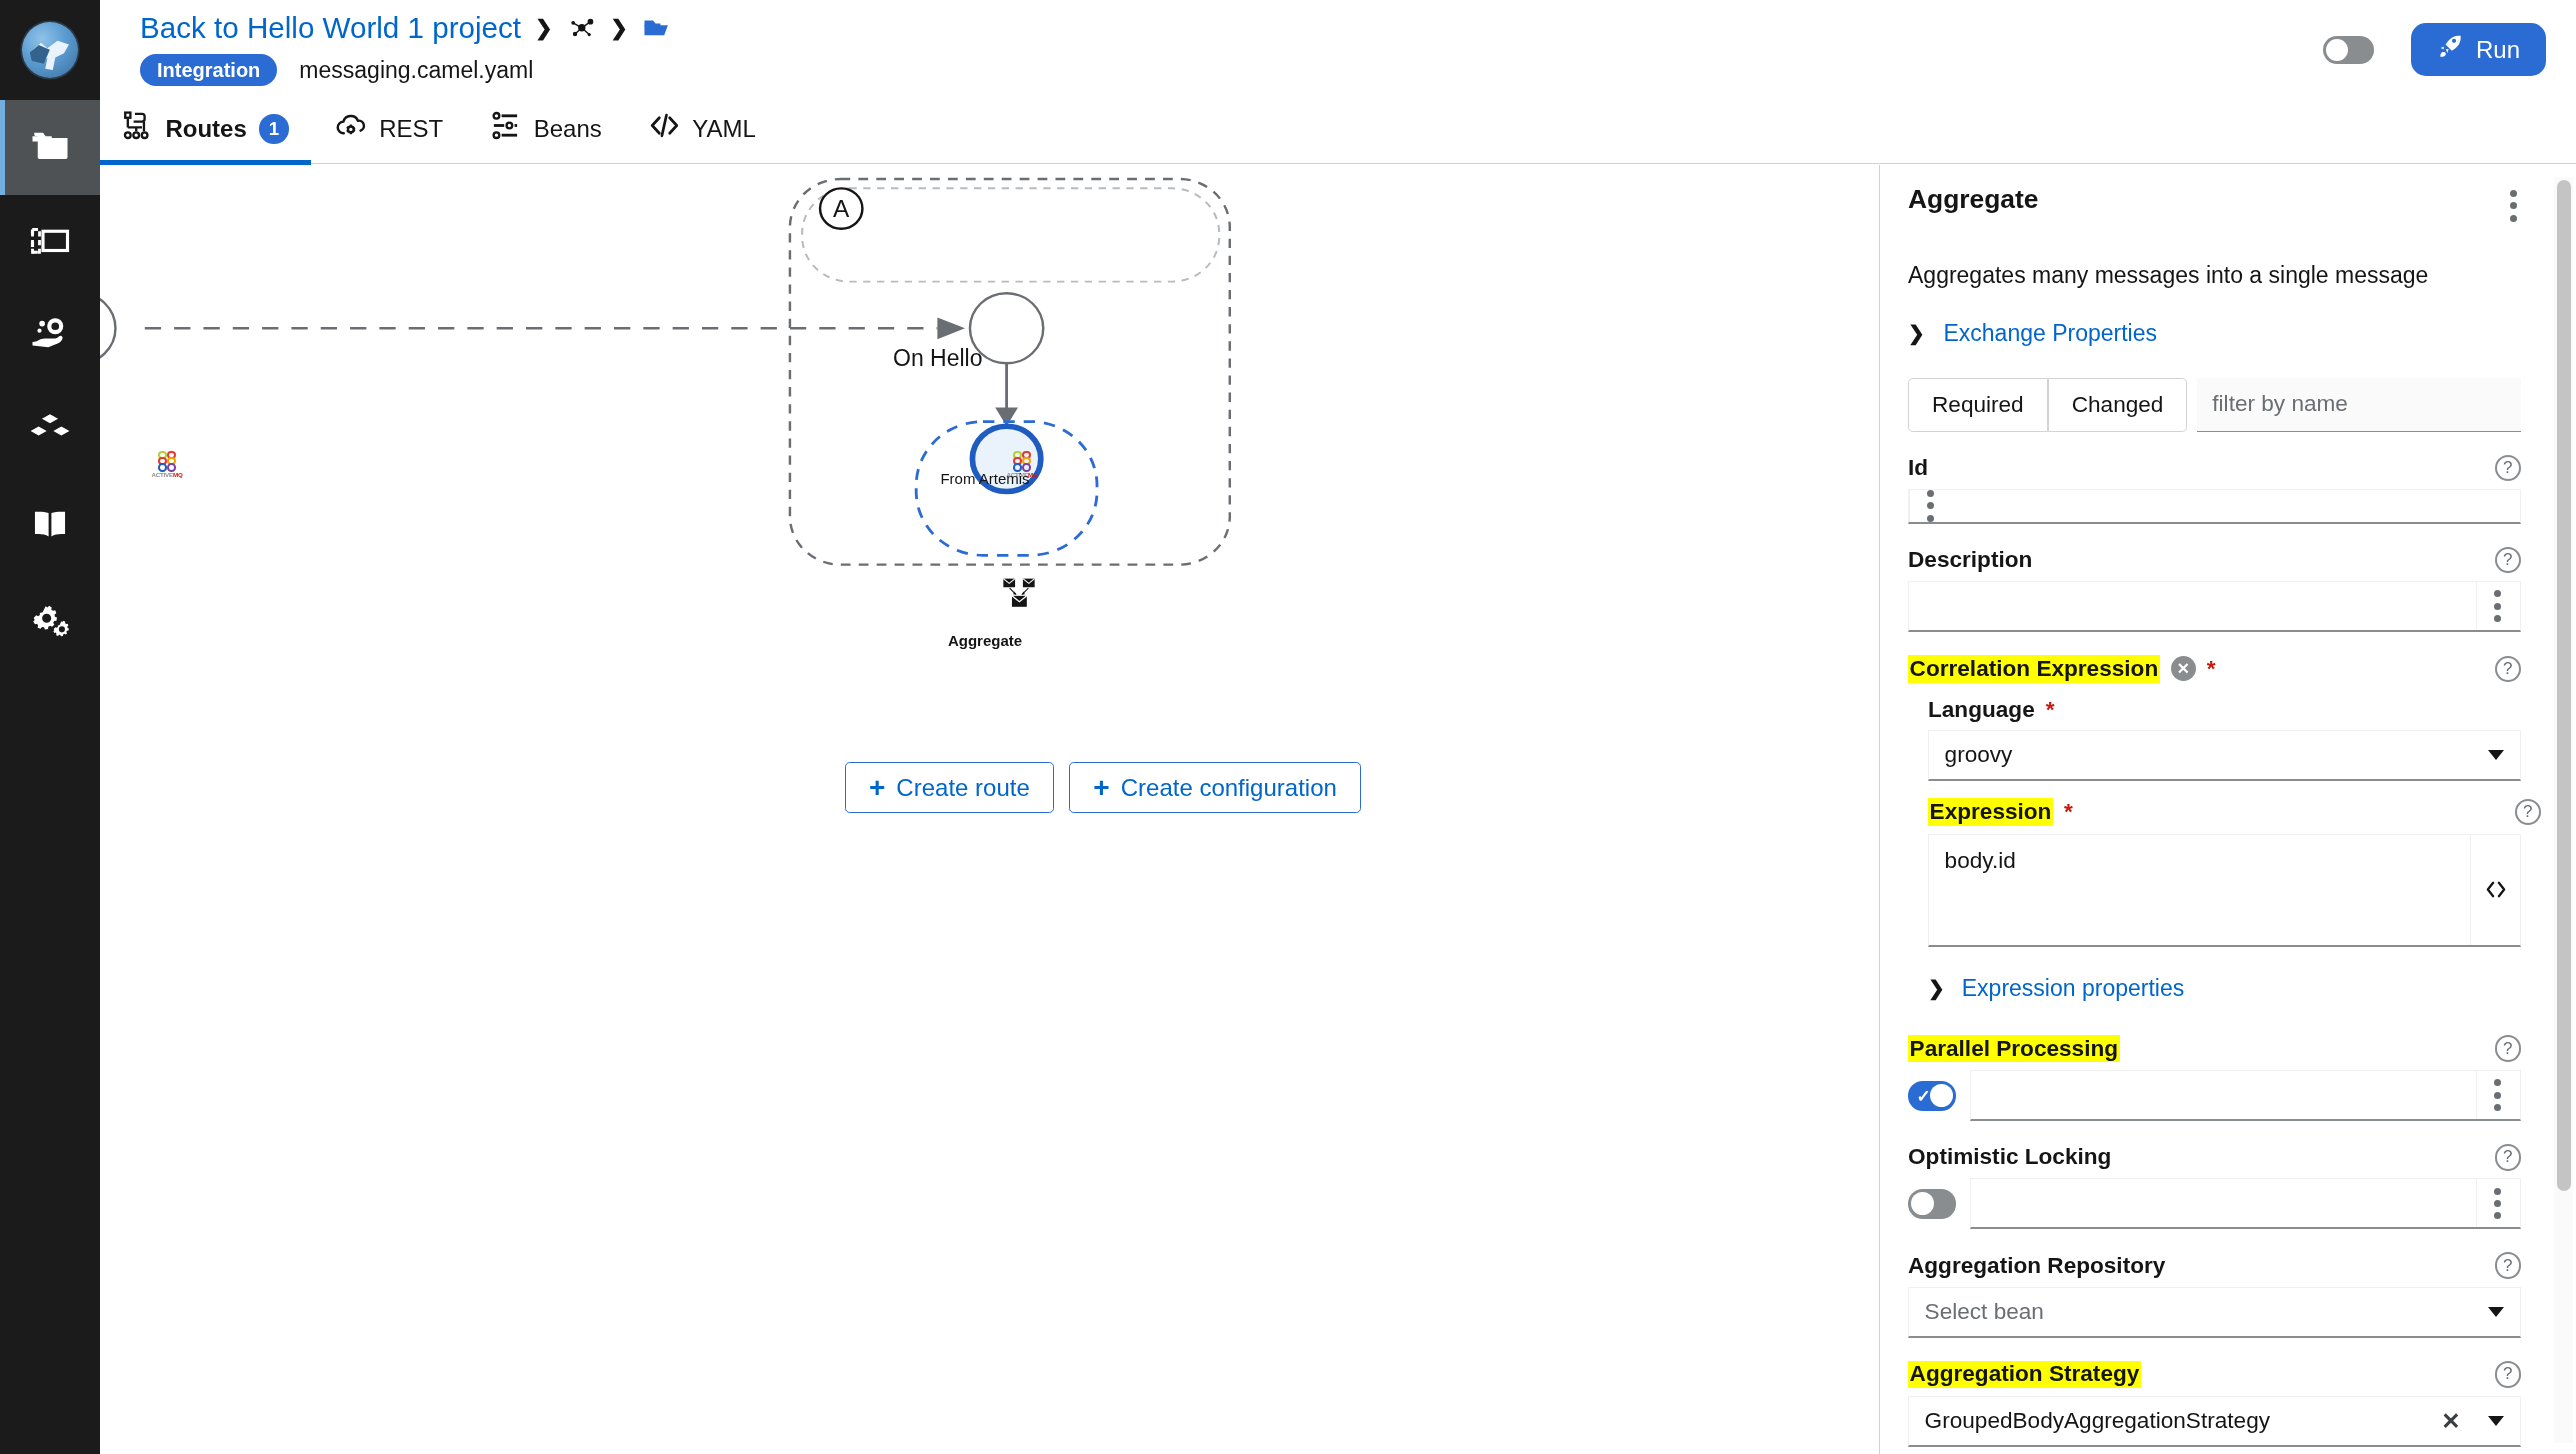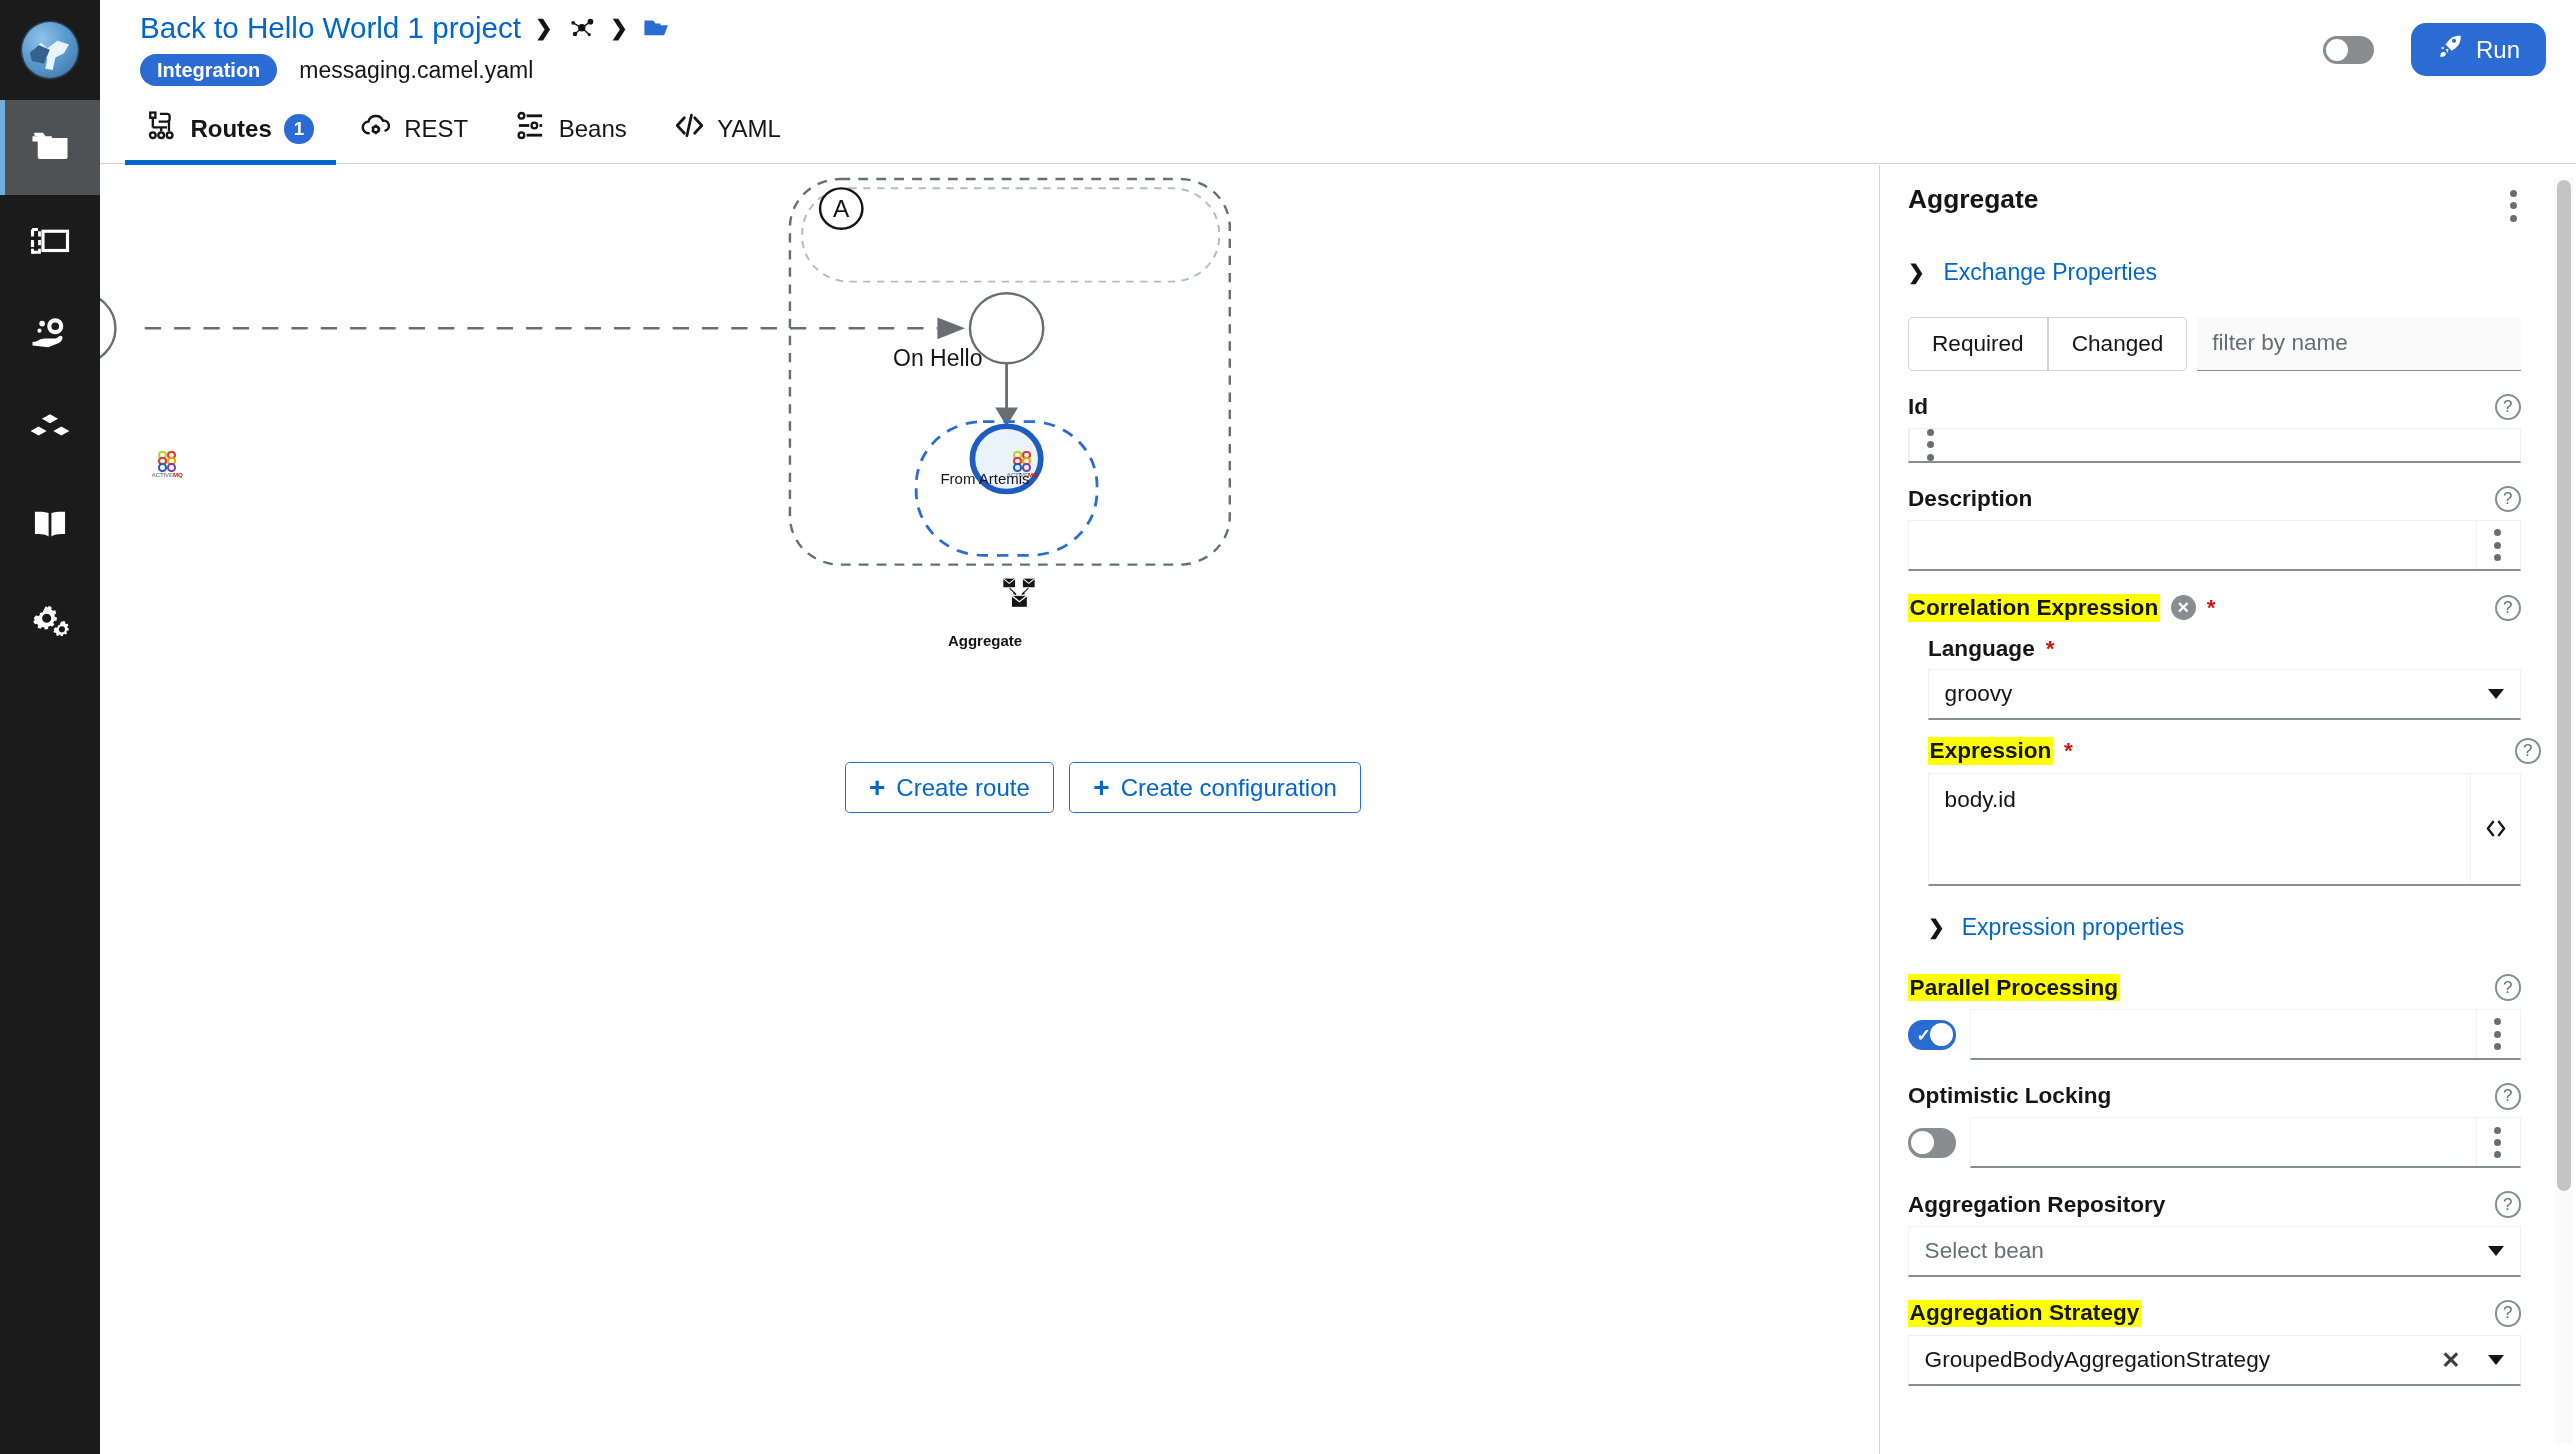--- a/index.html
+++ b/index.html
@@ -82,21 +82,21 @@
     background:#2b6cd4; color:#fff; border:none; border-radius:15px;
     height:53px; padding:0 26.4px; display:flex; align-items:center; gap:12.4px;
     font-size:24px; font-family:inherit; cursor:pointer;
   }
   #run-btn svg { width:26.4px; height:26.4px; fill:#fff; }
 
   
   #tabs {
     position:absolute; left:100px; top:100px; right:0; height:64px;
     background:#fff; border-bottom:1.6px solid #d2d2d2;
-    display:flex; align-items:flex-end; padding-left:25px; gap:3.1px;
+    display:flex; align-items:flex-end; gap:3.1px;
   }
   .tab {
     display:flex; align-items:center; gap:12.4px; padding:7.8px 22px 15.6px 22px;
     cursor:pointer; position:relative; font-size:24px; color:#151515;
   }
   .tab.active { font-weight:600; }
   .tab.active:after {
     content:""; position:absolute; left:0; right:0; bottom:-1.6px; height:4.7px; background:#0066cc;
   }
   .tab svg { width:31px; height:31px; fill:#151515; }
@@ -455,20 +455,21 @@
 
     <div id="panel-head">
       <div id="panel-title">Aggregate</div>
       <div class="kebab">
           <i></i>
           <i></i>
           <i></i>
         </div>
     </div>
 
+    <div id="panel-desc">Aggregates many messages into a single message</div>
 
     <div id="exchange-row">
       <span class="chev">❯</span>
       <span class="bluelink">Exchange Properties</span>
     </div>
 
     <div id="filterrow">
       <div class="toggle-grp">
         <button class="tgl-btn">Required</button>
         <button class="tgl-btn">Changed</button>

